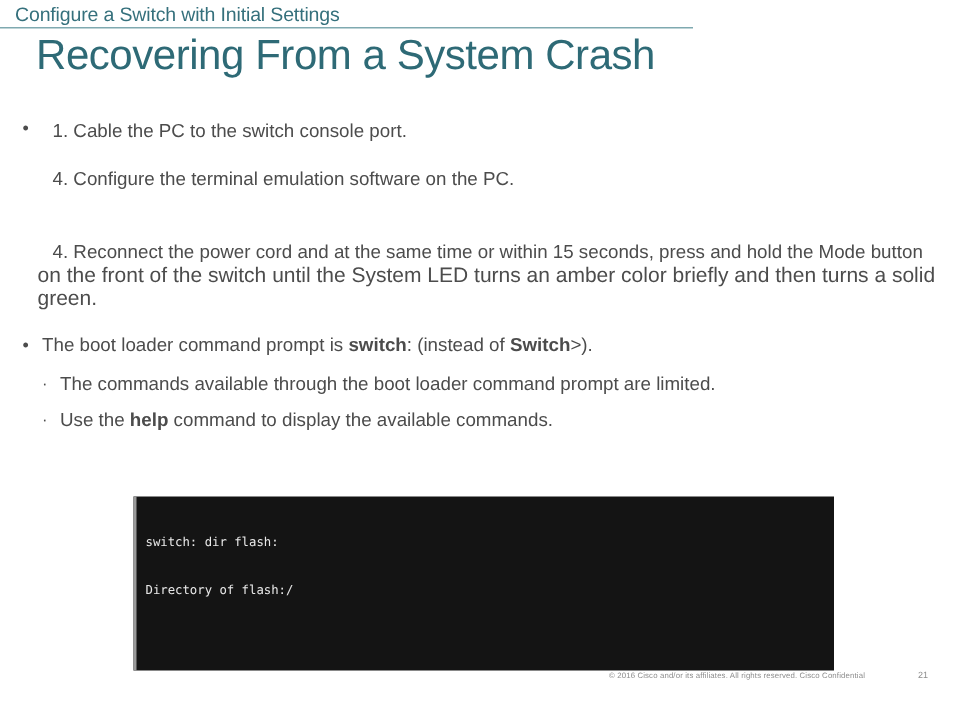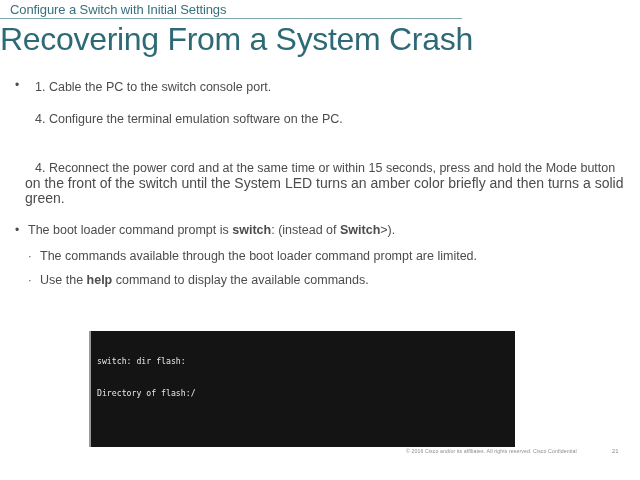--- a/index.html
+++ b/index.html
@@ -41,23 +41,23 @@
   .header-rule {
     position: absolute;
     left: 0px;
     top: 18px;
     width: 462px;
     height: 1px;
     background: #7fa9b0;
   }
   .title {
     position: absolute;
-    left: 0;
+    left: 24px;
     top: 21px;
-    font-size: 32px;
+    font-size: 28px;
     color: #2e6a76;
     letter-spacing: -0.3px;
     white-space: nowrap;
     font-weight: normal;
   }
 
   
   .body {
     position: absolute;
     left: 0;
@@ -111,21 +111,21 @@
   .b {
     font-weight: bold;
     text-align: center;
   }
 
   
   .terminal {
     position: absolute;
     left: 89px;
     top: 331px;
-    width: 426px;
+    width: 467px;
     height: 116px;
     background: #141414;
     border-left: 2px solid #9a9a9a;
     box-sizing: border-box;
     overflow: hidden;
   }
   .term-inner {
     padding: 4px 0 0 6px;
     font-family: "DejaVu Sans Mono", "Liberation Mono", monospace;
     font-size: 8.2px;

